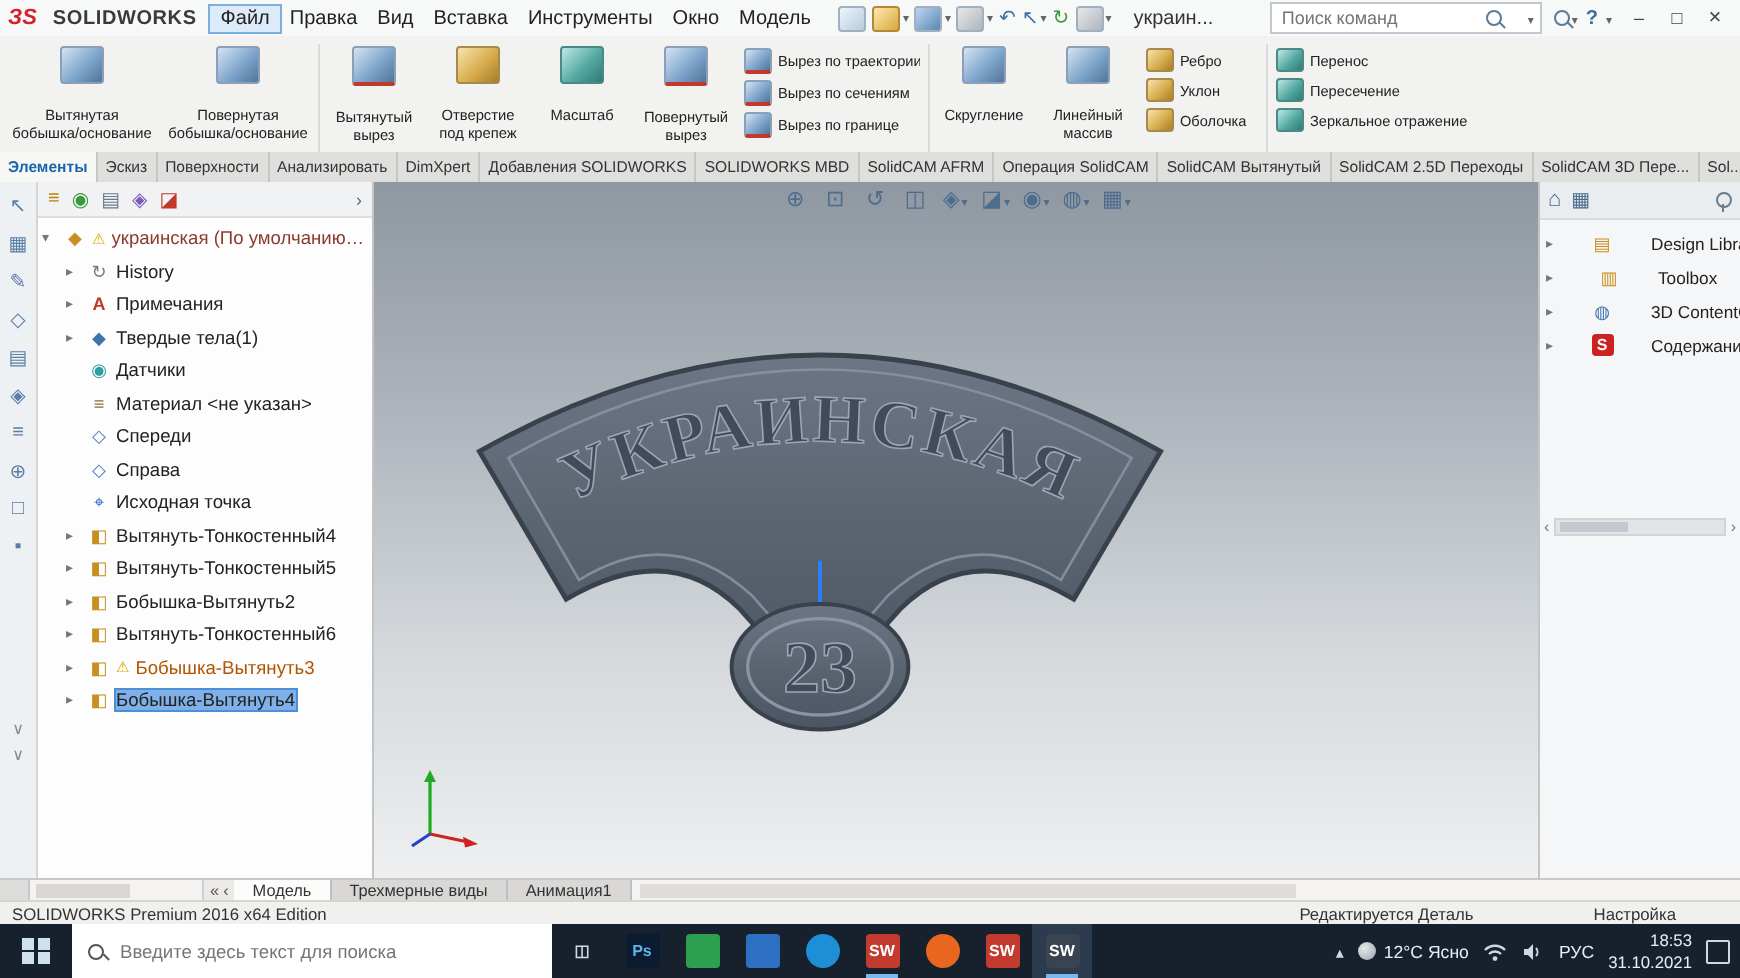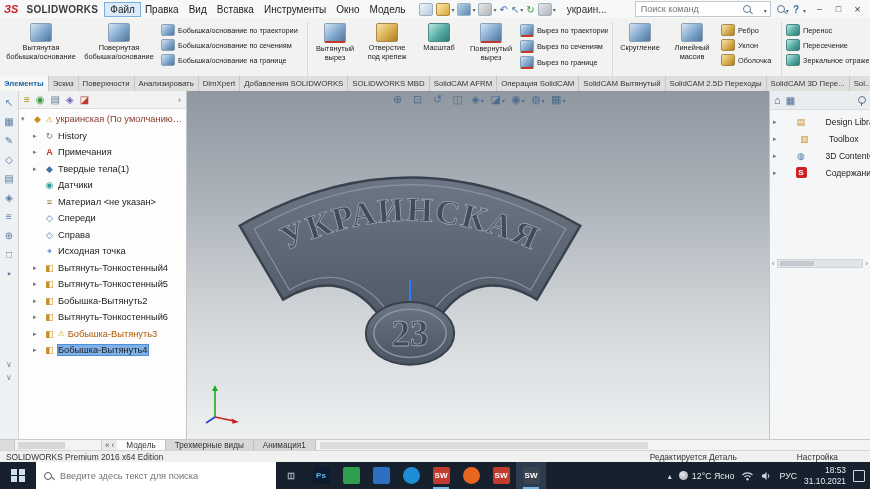--- a/index.html
+++ b/index.html
@@ -28,21 +28,21 @@
   .mag::after{content:"";position:absolute;width:4px;height:1.4px;background:#5a7a9a;transform:rotate(45deg);right:-3.5px;bottom:-1px;}
   .tb-help{margin:0 3px;color:#3f6ea5;font-weight:bold;}
   .win-btns{display:flex;align-items:center;gap:2px;margin-left:4px;}
   .win-btn{width:17px;height:14px;display:flex;align-items:center;justify-content:center;color:#444;font-size:9px;}
   .win-btn.min::before{content:"–";}
   .win-btn.max::before{content:"□";}
   .win-btn.close::before{content:"×";font-size:11px;}
 
   
   .ribbon{position:absolute;top:18px;left:0;right:0;height:58px;background:#f2f2f0;border-bottom:1px solid #d5d3d1;display:flex;align-items:stretch;padding:2px 2px 1px 2px;overflow:hidden;}
-  .rb-big{width:52px;flex-shrink:0;display:flex;flex-direction:column;align-items:center;padding-top:3px;text-align:center;cursor:default;}
+  .rb-big{width:52px;flex-shrink:0;display:flex;flex-direction:column;align-items:center;padding-top:3px;text-align:center;cursor:default;gap:10px;}
   .rb-big.wide{width:78px;}
   .rb-label{font-size:7.4px;line-height:1.25;white-space:pre-line;color:#222;margin-top:1px;}
   .gi{width:20px;height:17px;border:1px solid #8aa0b8;border-radius:2px;background:linear-gradient(135deg,#d5e4f2,#7fa6cc 55%,#52749a);flex-shrink:0;}
   .gi.sm{width:12px;height:10px;}
   .g-gold{background:linear-gradient(135deg,#f7e4ae,#d8ae4e 55%,#a87d28);border-color:#a8894a;}
   .g-teal{background:linear-gradient(135deg,#bfe8e4,#56aaa4 55%,#2e7a74);border-color:#4a8a84;}
   .g-cut{border-bottom:2px solid #c0392b;}
   .rb-stack{display:flex;flex-direction:column;justify-content:flex-start;gap:3px;padding:4px 3px 0 3px;flex-shrink:0;overflow:hidden;}
   .rb-stack.w1{width:142px;}
   .rb-stack.w2{width:88px;}
@@ -260,34 +260,20 @@
     <div class="rb-big wide">
       <span class="gi"></span>
       <span class="rb-label">Вытянутая
 бобышка/основание</span>
     </div>
     <div class="rb-big wide">
       <span class="gi"></span>
       <span class="rb-label">Повернутая
 бобышка/основание</span>
     </div>
-    <div class="rb-stack w1">
-      <div class="rb-small">
-          <span class="gi sm"></span>
-          <span>Бобышка/основание по траектории</span>
-        </div>
-      <div class="rb-small">
-          <span class="gi sm"></span>
-          <span>Бобышка/основание по сечениям</span>
-        </div>
-      <div class="rb-small">
-          <span class="gi sm"></span>
-          <span>Бобышка/основание на границе</span>
-        </div>
-    </div>
     <div class="rb-sep"></div>
     <div class="rb-big">
       <span class="gi g-cut"></span>
       <span class="rb-label">Вытянутый
 вырез</span>
     </div>
     <div class="rb-big">
       <span class="gi g-gold"></span>
       <span class="rb-label">Отверстие
 под крепеж</span>

